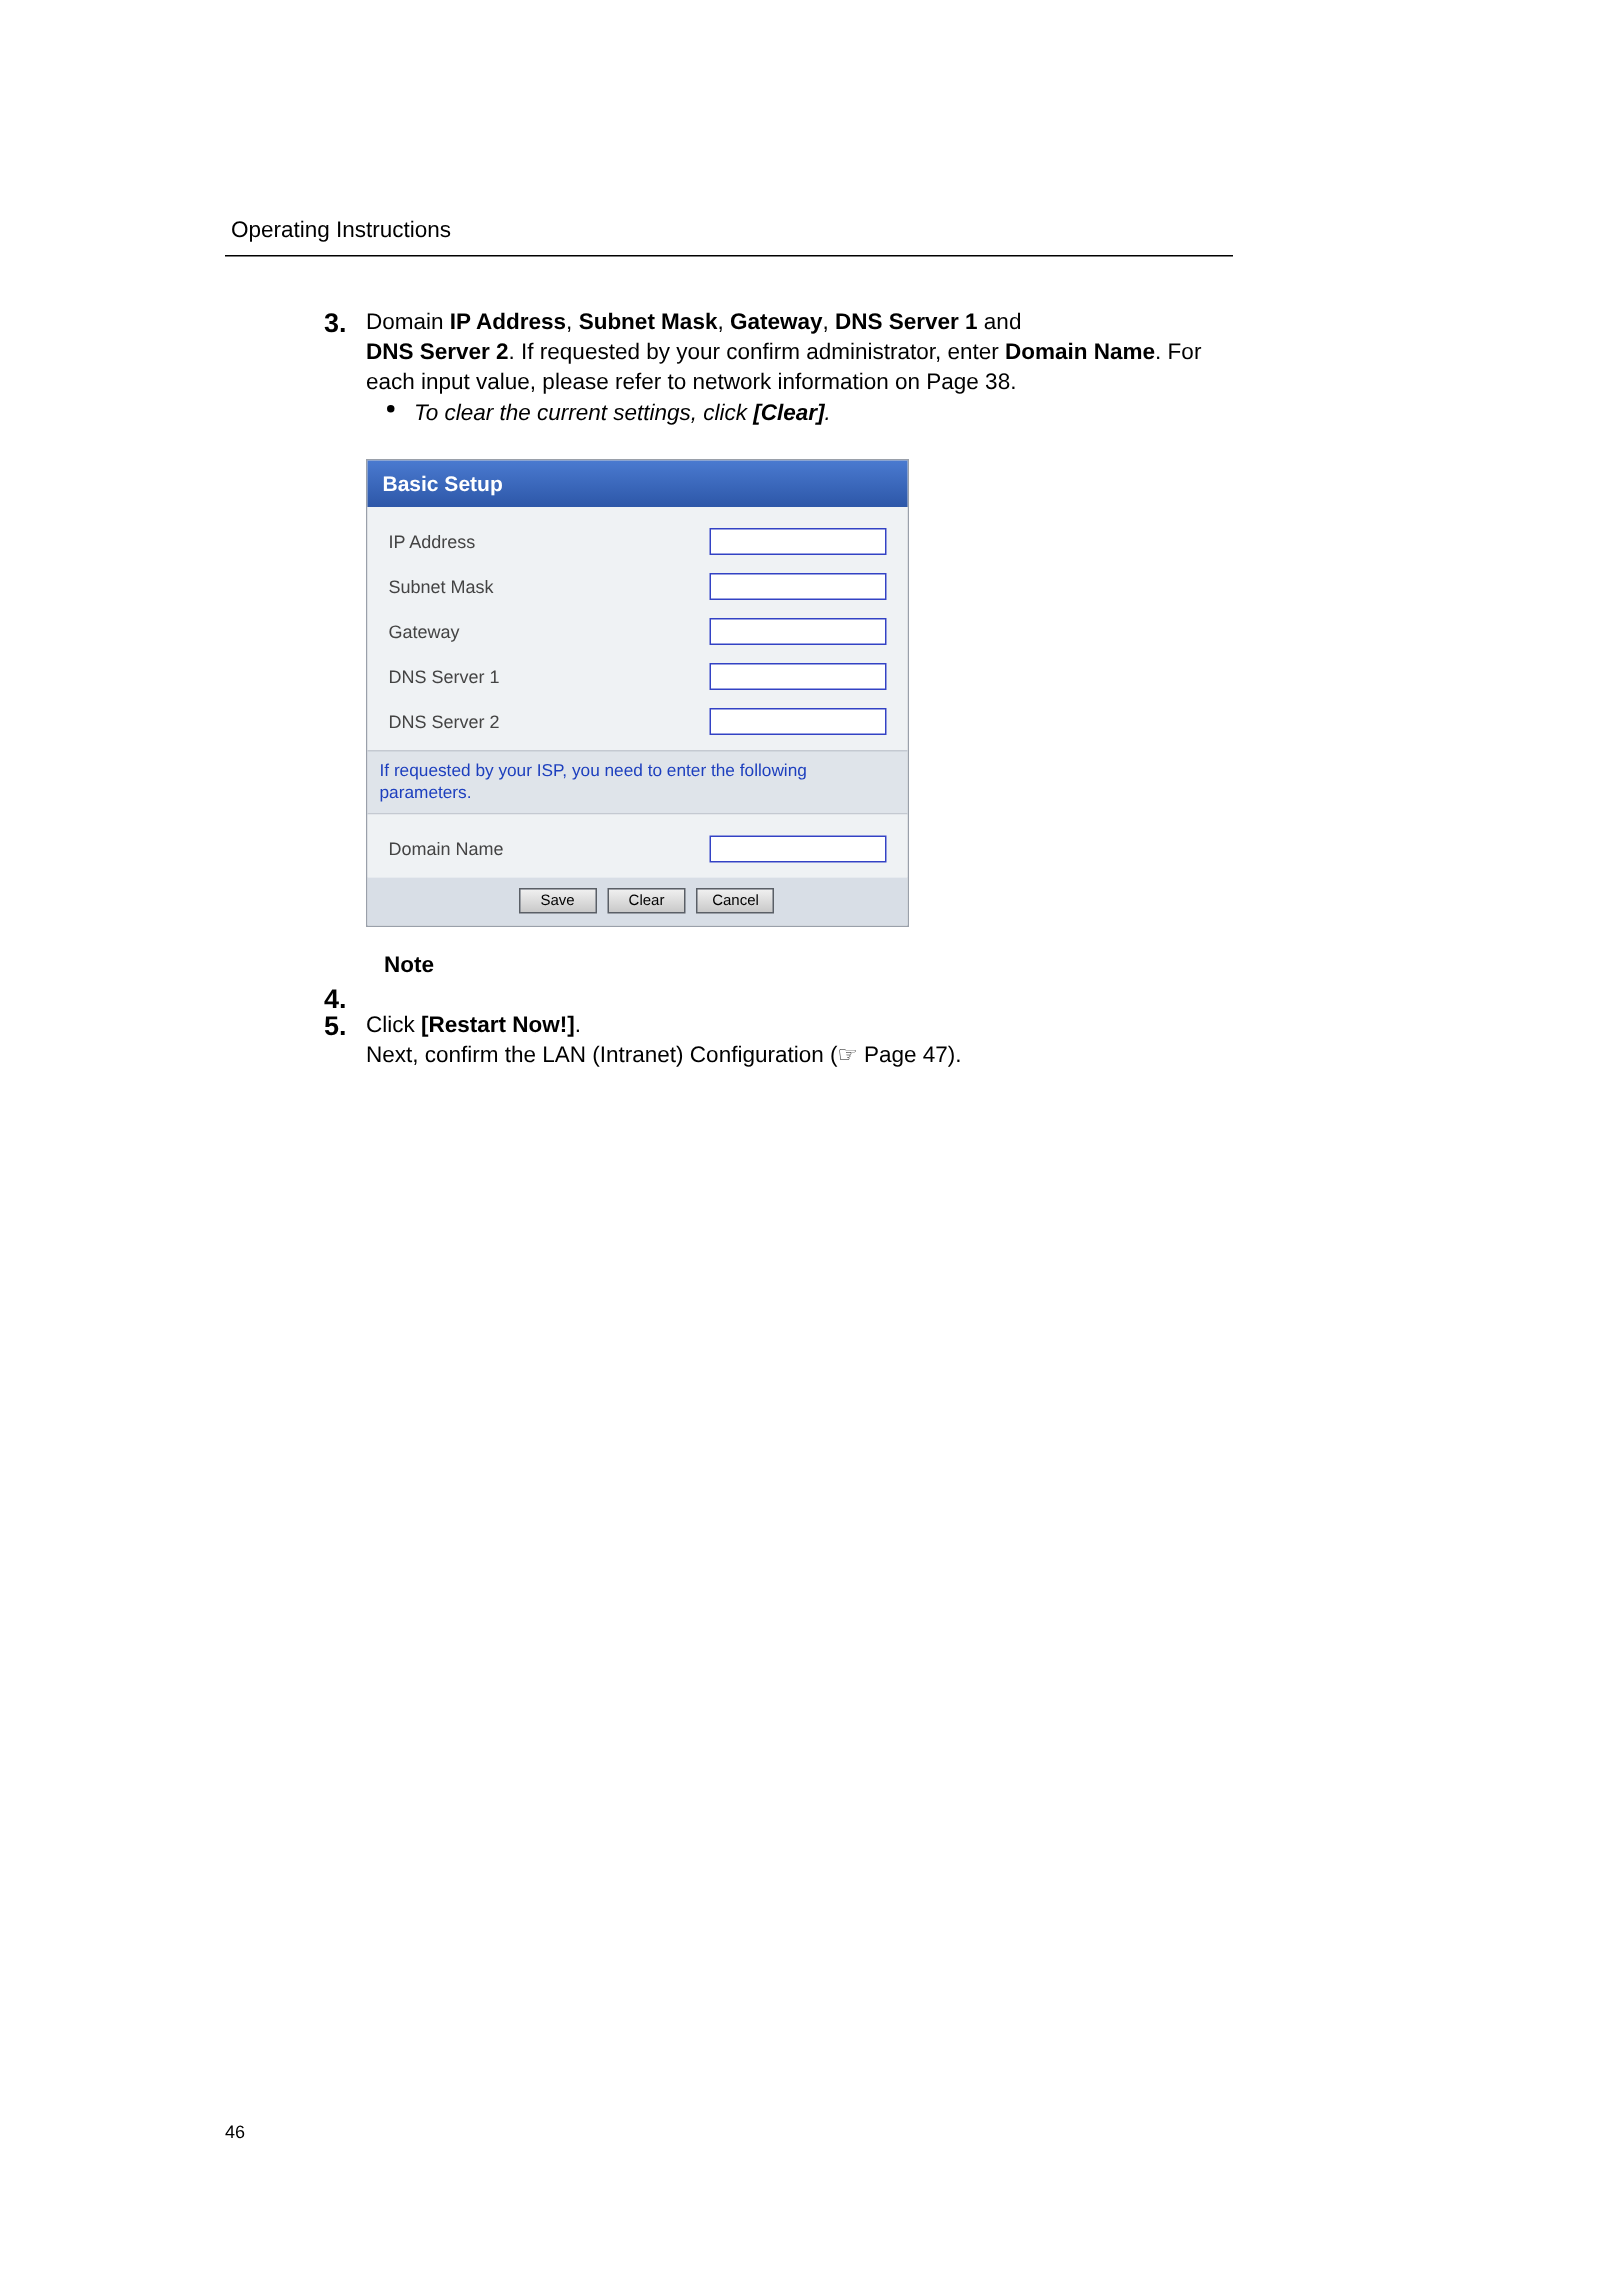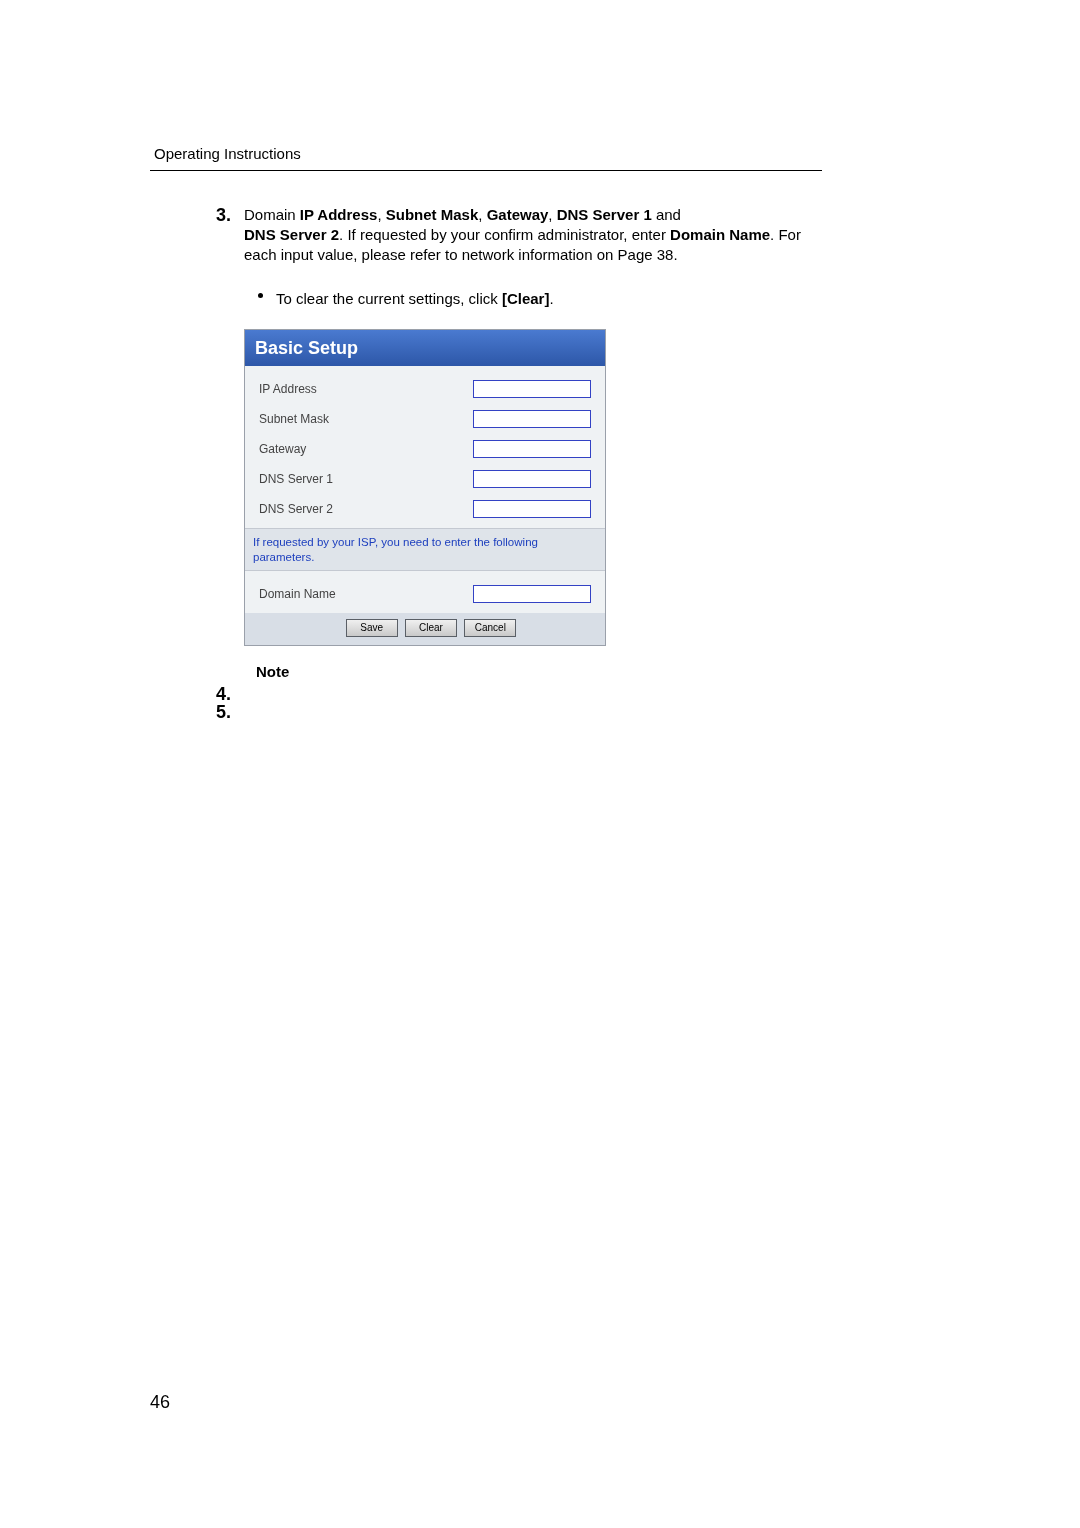--- a/index.html
+++ b/index.html
@@ -38,23 +38,24 @@
   }
   .step-num {
     position: absolute;
     left: 0;
     top: -2px;
     font-weight: bold;
     font-size: 18px;
   }
   .step b { font-weight: bold; }
   .bullet-row {
-    margin-top: 24px;
+    margin-top: 1px;
     padding-left: 32px;
     position: relative;
+    font-style: italic;
   }
   .bullet-dot {
     position: absolute;
     left: 14px;
     top: 4px;
     width: 5px;
     height: 5px;
     background: #000;
     border-radius: 50%;
   }
@@ -64,21 +65,21 @@
     width: 360px;
     border: 1px solid #9aa0aa;
     background: #fff;
     font-size: 12px;
   }
   .panel-header {
     background: linear-gradient(#4a7ad0, #2d57a8);
     color: #fff;
     font-weight: bold;
     padding: 6px 10px;
-    font-size: 18px;
+    font-size: 14px;
   }
   .panel-body {
     background: #eff2f4;
     padding: 8px 10px 4px 10px;
   }
   .row {
     display: flex;
     align-items: center;
     justify-content: space-between;
     padding: 6px 4px;
@@ -117,22 +118,22 @@
     cursor: pointer;
     color: #000;
   }
 
   .note-heading { font-weight: bold; margin: 6px 0 2px 40px; }
   .note-text { margin: 0 0 22px 28px; }
 
   .page-num {
     position: absolute;
     left: 150px;
-    bottom: 115px;
-    font-size: 18px;
+    bottom: 100px;
+    font-size: 12px;
   }
 </style>
 </head>
 <body>
 
 <div class="page">
 
   <div class="running-head">Operating Instructions</div>
   <hr class="rule">
 
@@ -198,18 +199,23 @@
     </div>
 
     <div class="note-heading">Note</div>
 
     <div class="step">
       <span class="step-num">4.</span>
     </div>
 
     <div class="step">
       <span class="step-num">5.</span>
+      <span>
+        <span>Click </span>
+        <b>[Restart Now!]</b><span>.</span><br>
+        <span>Next, confirm the LAN (Intranet) Configuration (</span><span>☞</span><span> Page 47).</span>
+      </span>
     </div>
 
   </div>
 
   <div class="page-num">46</div>
 </div>
 
 </body></html>

